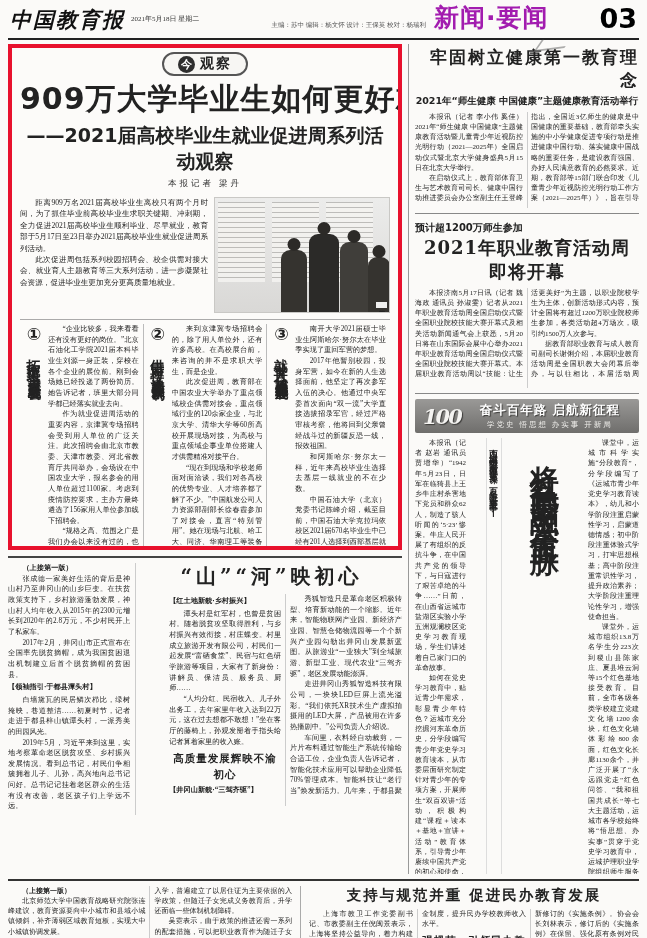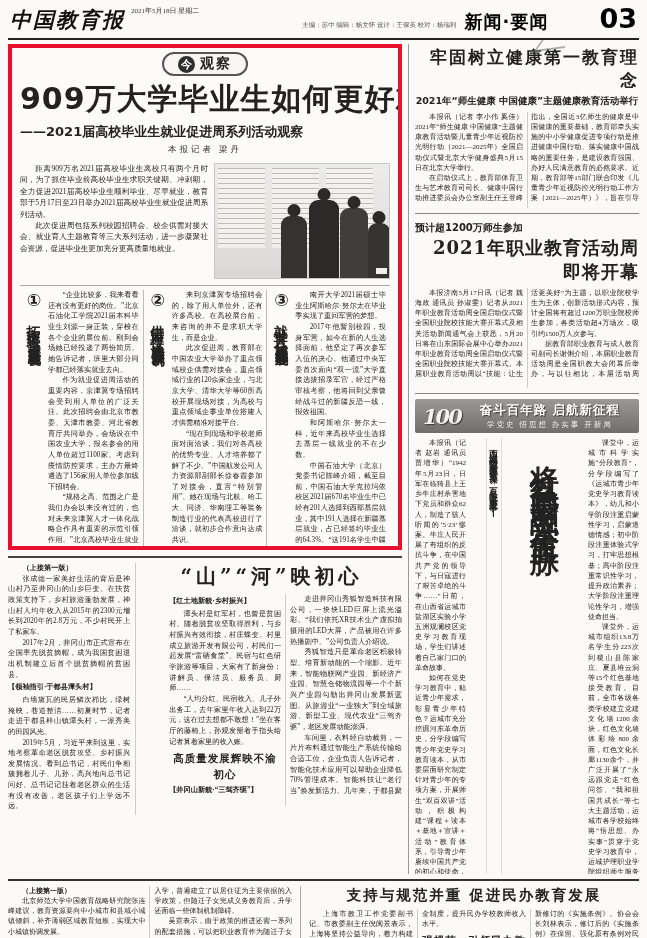--- a/index.html
+++ b/index.html
@@ -1,38 +1,38 @@
 <!DOCTYPE html>
 <html><head>
 <meta charset="utf-8">
 <style>
   html,body{margin:0;padding:0;background:#e8e6e2;}
   .page{position:relative;width:647px;height:938px;background:#fbfaf8;color:#222;
         font-family:"Liberation Serif","DejaVu Serif",serif;overflow:hidden;box-sizing:border-box;padding:6px 8px;}
   
   .hdr{display:flex;justify-content:space-between;align-items:flex-end;border-bottom:2px solid #222;padding:2px 2px 4px;height:34px;box-sizing:border-box;}
-  .masthead-wrap{display:flex;align-items:flex-start;gap:6px;}
+  .masthead-wrap{display:flex;align-items:center;gap:6px;}
   .masthead{font-family:"DejaVu Serif",serif;font-weight:900;font-style:italic;font-size:21px;letter-spacing:2px;color:#111;}
   .dateline{font-size:7px;color:#333;padding-bottom:2px;}
   .hdr-right{display:flex;align-items:flex-end;gap:8px;}
   .staffline{font-size:6.5px;color:#555;padding-bottom:4px;}
-  .section-head{font-family:"DejaVu Sans",sans-serif;font-weight:900;font-size:18px;letter-spacing:1px;color:#000000;}
+  .section-head{font-family:"DejaVu Sans",sans-serif;font-weight:900;font-size:25px;letter-spacing:1px;color:#a21caf;}
   .pagenum{font-family:"DejaVu Sans",sans-serif;font-weight:900;font-size:27px;color:#000;margin-left:43px;}
   .swoosh{position:absolute;right:80px;top:38px;width:26px;height:10px;border-bottom:2px solid #777;border-left:2px solid #777;transform:skewX(-40deg) rotate(-8deg);opacity:.6;}
   
   .main-row{display:flex;gap:6px;margin-top:4px;}
   .left-stack{flex:1;min-width:0;}
   .rail{width:224px;border-left:1px solid #999;padding-left:6px;box-sizing:content-box;}
   
   .redbox{border:4px solid #e8112d;padding:8px 8px 4px;box-sizing:border-box;height:506px;overflow:hidden;background:#fcfbf9;}
   .badge{display:flex;align-items:center;gap:5px;border:2px solid #555;border-radius:14px;padding:1px 14px;background:#f7f6f3;width:max-content;margin:-4px auto 3px;}
   .badge-circle{width:17px;height:17px;border-radius:50%;background:#2e2e2e;color:#fff;font-size:11px;font-weight:bold;display:flex;align-items:center;justify-content:center;}
   .badge-label{font-size:14px;font-weight:bold;letter-spacing:2px;}
   .headline{font-family:"DejaVu Sans",sans-serif;font-weight:900;font-size:30px;text-align:center;letter-spacing:1px;margin:1px 0 3px;white-space:nowrap;}
-  .deck{font-family:"DejaVu Sans",sans-serif;font-weight:700;font-size:13px;text-align:left;margin-bottom:3px;}
+  .deck{font-family:"DejaVu Sans",sans-serif;font-weight:700;font-size:19px;text-align:center;margin-bottom:3px;}
   .byline{font-size:8.5px;text-align:center;letter-spacing:3px;color:#333;margin-bottom:7px;}
   .intro-row{display:flex;gap:6px;height:116px;margin-bottom:6px;}
   .intro-text{width:188px;font-size:7.6px;line-height:1.5;text-align:justify;overflow:hidden;}
   .photo{flex:1;position:relative;background:linear-gradient(#ececeb,#d9d8d6);overflow:hidden;border:1px solid #c9c8c5;}
   .list-col{position:absolute;top:4px;bottom:30px;width:27%;background:
      repeating-linear-gradient(180deg,#b9b8b5 0 1px,transparent 1px 5px),#f4f3f0;opacity:.9;}
   .person{position:absolute;bottom:0;background:#35332f;border-radius:9px 9px 0 0;}
   .person::before{content:"";position:absolute;top:-12px;left:50%;transform:translateX(-50%);width:13px;height:13px;border-radius:50%;background:#2c2a27;}
   .photo-caption{position:absolute;right:2px;bottom:4px;writing-mode:vertical-rl;font-size:6.5px;background:rgba(255,255,255,.92);padding:3px 1px;color:#222;}
   .sections{display:flex;border-top:1px solid #aaa;padding-top:4px;height:286px;overflow:hidden;}
@@ -47,21 +47,21 @@
   .shanhe{display:flex;border-top:2px solid #444;margin-top:6px;padding-top:5px;height:252px;overflow:hidden;}
   .sh-left{width:31%;font-size:7.2px;line-height:1.48;text-align:justify;overflow:hidden;padding-right:5px;border-right:1px solid #ccc;}
   .sh-right{flex:1;padding-left:5px;min-width:0;display:flex;flex-direction:column;}
   .sh-head{text-align:center;font-family:"DejaVu Serif",serif;font-weight:900;font-size:20px;letter-spacing:4px;margin:0 0 4px;}
   .sh-cols{column-count:2;column-gap:9px;column-rule:1px solid #ccc;font-size:7.2px;line-height:1.48;text-align:justify;height:212px;overflow:hidden;margin-left:28px;}
   
   .rail-art{overflow:hidden;}
   .r-head{font-family:"DejaVu Serif",serif;font-weight:900;font-size:17px;text-align:right;letter-spacing:2px;margin:2px 0 3px;}
   .r-deck{font-family:"DejaVu Sans",sans-serif;font-weight:700;font-size:9.5px;text-align:center;margin-bottom:4px;}
   .r-kicker{font-family:"DejaVu Sans",sans-serif;font-weight:700;font-size:10px;text-align:left;margin:2px 0 1px;}
-  .r-head2{font-family:"DejaVu Serif",serif;font-weight:900;font-size:18px;text-align:right;letter-spacing:1px;margin:0 0 4px;}
+  .r-head2{font-family:"DejaVu Serif",serif;font-weight:900;font-size:18px;text-align:center;letter-spacing:1px;margin:0 0 4px;}
   .r-body{column-count:2;column-gap:8px;column-rule:1px solid #ccc;font-size:7px;line-height:1.45;text-align:justify;overflow:hidden;}
   .rail-divider{border-top:1px solid #888;margin:5px 0;}
   .banner{height:34px;margin:2px 0 5px;background:linear-gradient(#9a9997,#6f6e6c);display:flex;align-items:center;gap:8px;padding:0 8px;border-radius:2px;}
   .logo100{font-family:"DejaVu Serif",serif;font-style:italic;font-weight:900;font-size:21px;color:#f4f3f1;letter-spacing:-2px;text-shadow:1px 1px 1px #3c3b39;}
   .banner-txt{flex:1;text-align:center;color:#fff;}
   .banner-title{font-family:"DejaVu Sans",sans-serif;font-weight:900;font-size:12.5px;letter-spacing:1px;text-shadow:1px 1px 1px #3c3b39;}
   .banner-sub{font-size:7.5px;letter-spacing:2px;margin-top:1px;color:#f0efec;}
   .redgene{display:flex;height:436px;overflow:hidden;gap:20px;}
   .rg-col{flex:1;font-size:7px;line-height:1.46;text-align:justify;overflow:hidden;min-width:0;}
   .rg-kicker{writing-mode:vertical-rl;font-family:"DejaVu Sans",sans-serif;font-weight:700;font-size:8.5px;letter-spacing:2px;padding:4px 1px;border-left:1px solid #ddd;border-right:1px solid #ddd;}
@@ -179,22 +179,22 @@
             <p class="para">2019年5月，习近平来到这里，实地考察革命老区脱贫攻坚、乡村振兴发展情况。看到总书记，村民们争相簇拥着儿子、儿孙，高兴地向总书记问好。总书记记挂着老区群众的生活有没有改善，老区孩子们上学远不远。</p>
           </div>
         <div class="sh-right">
           <div class="sh-head">“山”“河”映初心</div>
           <div class="sh-cols">
               <p class="para bracket-head">【红土地新貌·乡村振兴】</p>
               <p class="para">潭头村是红军村，也曾是贫困村。随着脱贫攻坚取得胜利，与乡村振兴有效衔接，村庄蝶变。村里成立旅游开发有限公司，村民们一起发展“富硒食堂”、民宿与红色研学旅游等项目，大家有了新身份：讲解员、保洁员、服务员、厨师……</p>
               <p class="para">“人均分红、民宿收入、儿子外出务工，去年家里年收入达到22万元，这在过去想都不敢想！”坐在客厅的藤椅上，孙观发掰着手指头给记者算着家里的收入账。</p>
               <p class="para subhead">高质量发展辉映不渝初心</p>
               <p class="para bracket-head">【井冈山新貌·“三驾齐驱”】</p>
+              <p class="para">秀狐智造只是革命老区积极转型、培育新动能的一个缩影。近年来，智能物联网产业园、新经济产业园、智慧仓储物流园等一个个新兴产业园勾勒出井冈山发展新蓝图。从旅游业“一业独大”到全域旅游、新型工业、现代农业“三驾齐驱”，老区发展动能澎湃。</p>
               <p class="para">走进井冈山秀狐智造科技有限公司，一块块LED巨屏上流光溢彩。“我们依托XR技术生产虚拟拍摄用的LED大屏，产品被用在许多热播剧中。”公司负责人介绍说。</p>
-              <p class="para">秀狐智造只是革命老区积极转型、培育新动能的一个缩影。近年来，智能物联网产业园、新经济产业园、智慧仓储物流园等一个个新兴产业园勾勒出井冈山发展新蓝图。从旅游业“一业独大”到全域旅游、新型工业、现代农业“三驾齐驱”，老区发展动能澎湃。</p>
               <p class="para">车间里，衣料经自动裁剪，一片片布料通过智能生产系统传输给合适工位，企业负责人告诉记者，智能化技术应用可以帮助企业降低70%管理成本。智能科技让“老行当”焕发新活力。几年来，于都县聚集了2000余家纺织服装企业，全行业产值达到500余亿元，带动8万多名服装业从业人员就业。</p>
             </div>
         </div>
       </div>
 
     </div>
 
     <div class="rail">
 
       <div class="rail-art">

